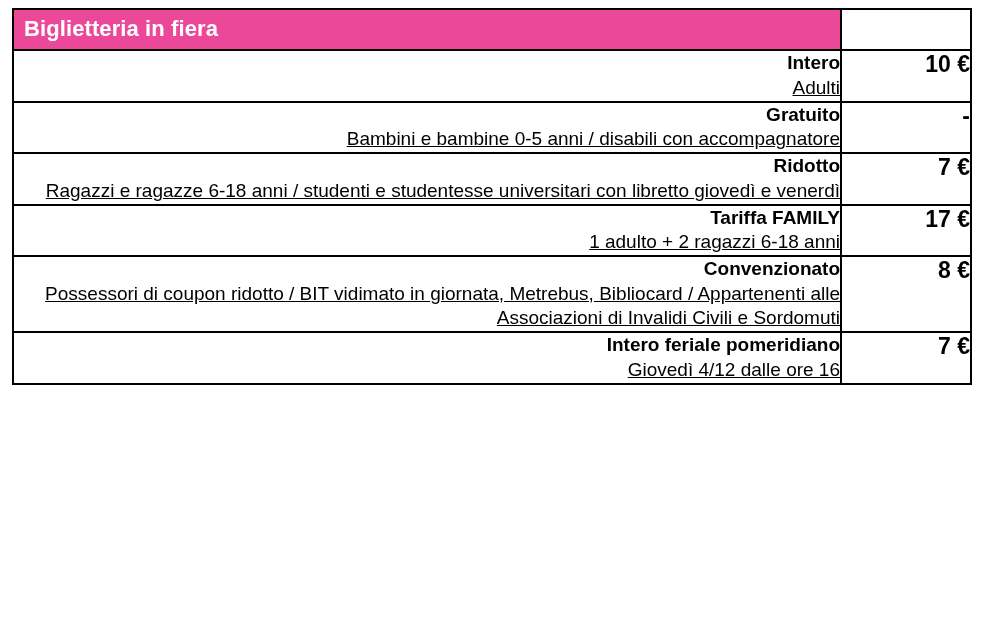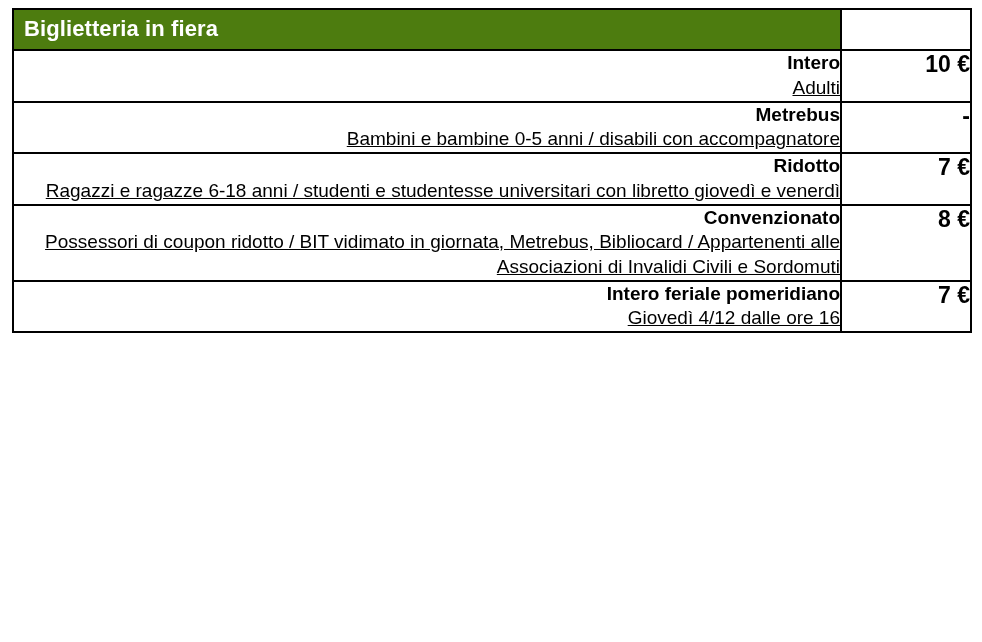--- a/index.html
+++ b/index.html
@@ -26,21 +26,21 @@
     table-layout: fixed;
   }
   table.price-table td, table.price-table th {
     border: 2px solid #000000;
     vertical-align: top;
     padding: 0;
     text-align: right;
   }
   
   tr.header-row th.header-title {
-    background: #4d7c0f;
+    background: #ec4899;
     color: #ffffff;
     text-align: left;
     font-size: 22px;
     font-weight: bold;
     padding: 6px 10px 8px 10px;
     letter-spacing: 0.1px;
     line-height: 1.15;
   }
   tr.header-row th.header-blank {
     background: #ffffff;
@@ -90,35 +90,42 @@
       <tr>
         <td class="desc-cell">
           <div class="cat-title">Intero</div>
           <div class="cat-sub">Adulti</div>
         </td>
         <td class="price-cell">10 €</td>
       </tr>
 
       <tr>
         <td class="desc-cell">
-          <div class="cat-title">Metrebus</div>
+          <div class="cat-title">Gratuito</div>
           <div class="cat-sub">Bambini e bambine 0-5 anni / disabili con accompagnatore</div>
         </td>
         <td class="price-cell">-</td>
       </tr>
 
       <tr>
         <td class="desc-cell">
           <div class="cat-title">Ridotto</div>
           <div class="cat-sub">Ragazzi e ragazze 6-18 anni / studenti e studentesse universitari con libretto giovedì e venerdì</div>
         </td>
         <td class="price-cell">7 €</td>
       </tr>
 
 
+      <tr>
+        <td class="desc-cell">
+          <div class="cat-title">Tariffa FAMILY</div>
+          <div class="cat-sub">1 adulto + 2 ragazzi 6-18 anni</div>
+        </td>
+        <td class="price-cell">17 €</td>
+      </tr>
 
       <tr>
         <td class="desc-cell">
           <div class="cat-title">Convenzionato</div>
           <div class="cat-sub">Possessori di coupon ridotto / BIT vidimato in giornata, Metrebus, Bibliocard / Appartenenti alle Associazioni di Invalidi Civili e Sordomuti</div>
         </td>
         <td class="price-cell">8 €</td>
       </tr>
 
       <tr>

